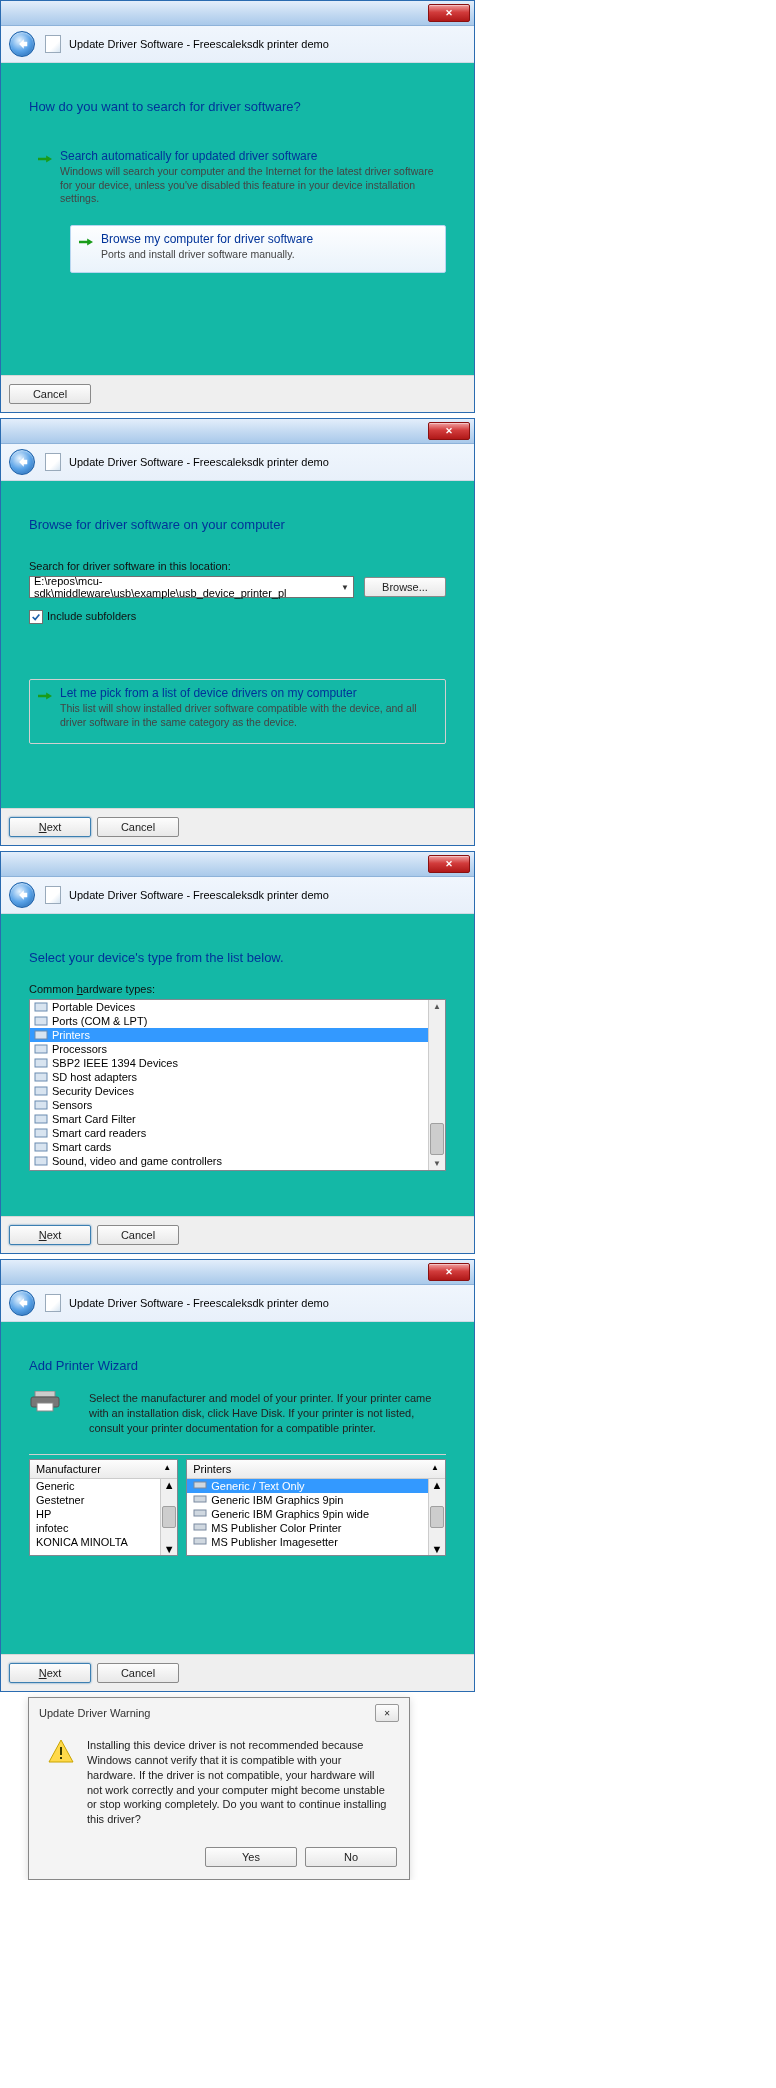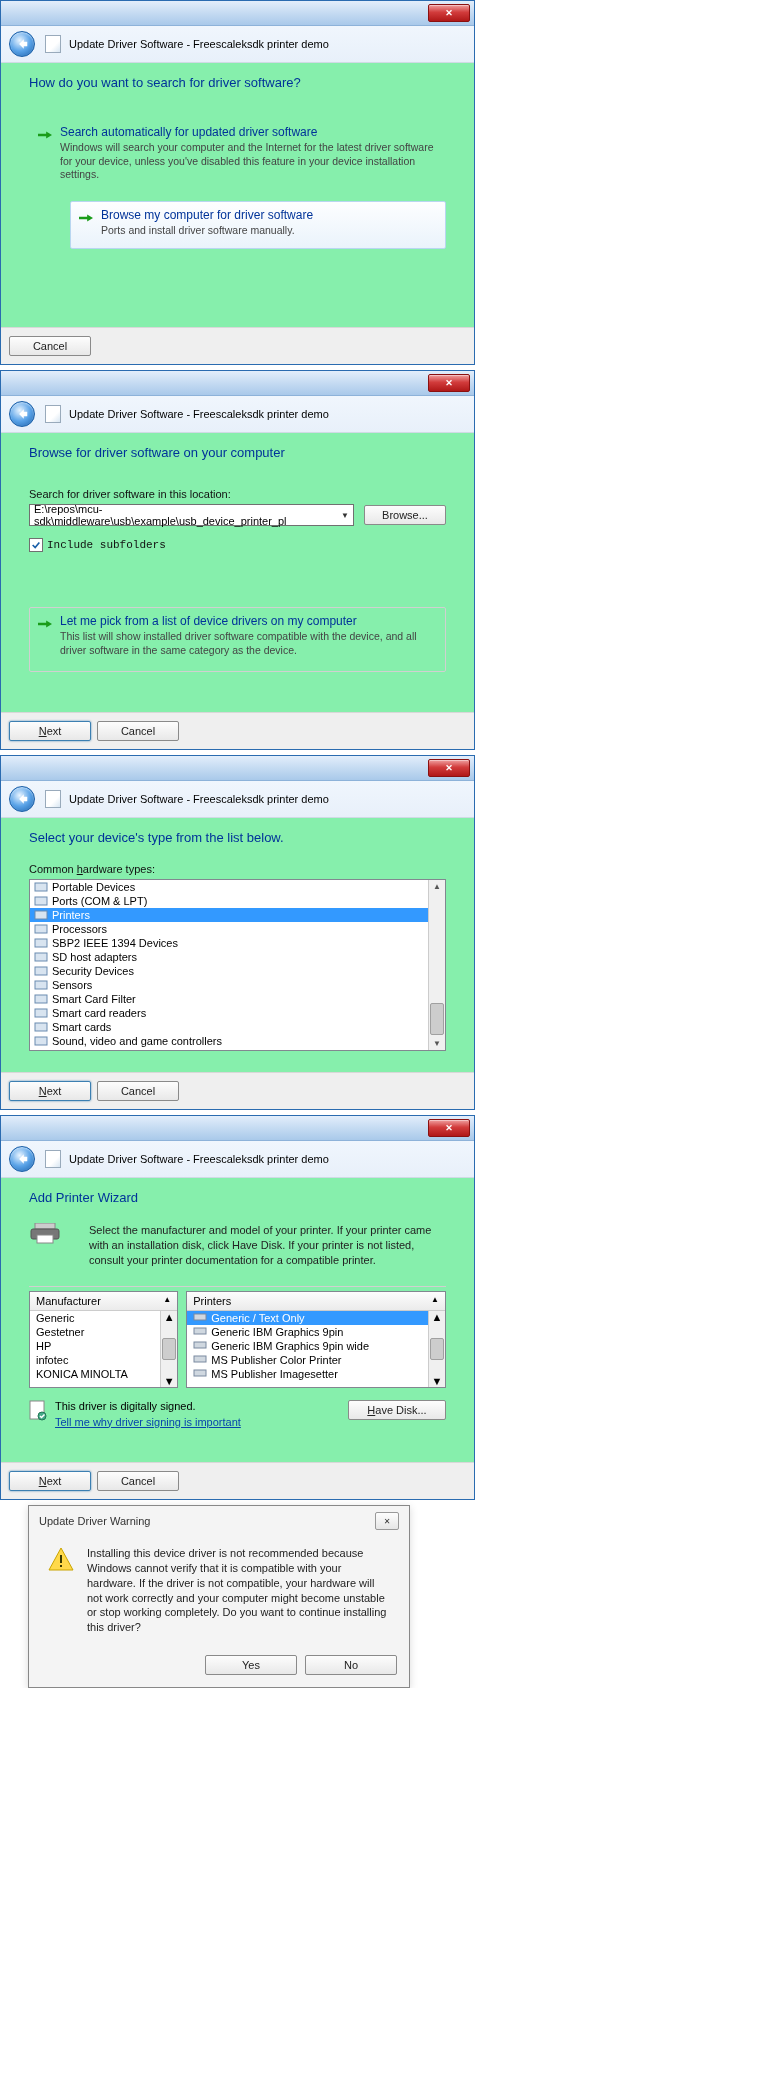--- a/index.html
+++ b/index.html
@@ -60,22 +60,22 @@
     box-shadow: inset 0 1px 2px rgba(255,255,255,0.6);
   }
   .back-btn svg { width:14px;height:14px;fill:#fff; }
   .doc-icon {
     width:14px;height:16px;
     background: linear-gradient(135deg,#fff 60%,#d8e6f2 100%);
     border:1px solid #9ab;
     margin-right: 8px;
   }
   .content {
-    padding: 12px 28px;
-    background: #86efac;
+    padding: 36px 28px;
+    background: #14b8a6;
   }
   .main-heading {
     color: #003399;
     font-size: 13px;
     margin-bottom: 18px;
     font-weight: normal;
   }
   .option-box {
     border: 1px solid transparent;
     padding: 6px 10px 10px 30px;
@@ -138,21 +138,21 @@
     height:20px;
     border:1px solid #707070;
     background:#fff;
     display:flex;
     align-items:center;
     padding:0 4px;
     font-size:11px;
     position:relative;
   }
   .combo .arrow{position:absolute;right:4px;font-size:8px;color:#333;}
-  .checkbox-row{display:flex;align-items:center;gap:4px;font-size:11px;color:#111;font-family:Liberation Mono, monospace;}
+  .checkbox-row{display:flex;gap:4px;font-size:11px;color:#111;}
   .chk{width:12px;height:12px;border:1px solid #707070;background:#fff;display:flex;align-items:center;justify-content:center;}
   .chk svg{width:10px;height:10px;stroke:#1a5fa8;stroke-width:2;fill:none;}
   .list-box{
     border:1px solid #828790;
     height:170px;
     background:#fff;
     font-size:11px;
     overflow:hidden;
     position:relative;
   }
@@ -488,34 +488,20 @@
               <span>MS Publisher Imagesetter</span>
             </div>
             <div class="scroll">
             <span class="arr">▲</span>
             <div class="thumb"></div>
             <span class="arr">▼</span>
           </div>
         </div>
       </div>
     </div>
-    <div class="sig-row">
-      <div class="sig-left">
-        <svg class="sig-icon" viewBox="0 0 18 22">
-          <rect x="1" y="1" width="14" height="18" fill="#fff" stroke="#888"></rect>
-          <circle cx="13" cy="16" r="4" fill="#4a8" stroke="#275"></circle>
-          <path d="M11 16 l1.5 1.5 l3 -3" stroke="#fff" fill="none" stroke-width="1.5"></path>
-        </svg>
-        <div>
-          <div>This driver is digitally signed.</div>
-          <div class="link" style="margin-top:4px;">Tell me why driver signing is important</div>
-        </div>
-      </div>
-      <div class="btn" style="min-width:76px;"><span class="u">H</span><span>ave Disk...</span></div>
-    </div>
   </div>
   <div class="footer">
     <div class="btn focus"><span class="u">N</span><span>ext</span></div>
     <div class="btn">Cancel</div>
   </div>
 </div>
 
 <div class="warn-dialog">
   <div class="warn-title">
     <span>Update Driver Warning</span>

